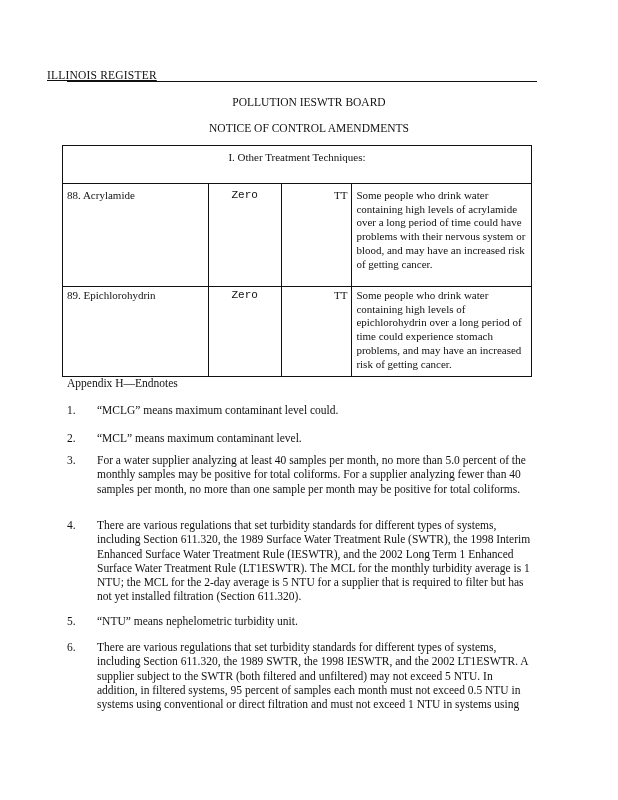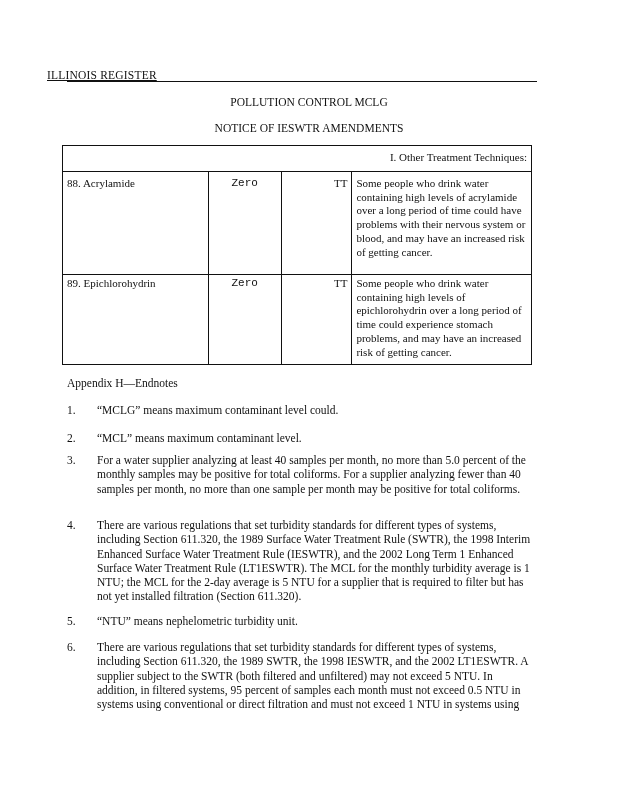--- a/index.html
+++ b/index.html
@@ -62,24 +62,24 @@
       border-collapse: collapse;
       font-size: 11px;
       line-height: 13.7px;
     }
     table.contaminants td {
       border: 1px solid #111;
       vertical-align: top;
       padding: 2px 4px 2px 4px;
     }
     table.contaminants td.section-head {
-      text-align: right;
+      text-align: center;
       height: 20px;
       padding-top: 5px;
-      padding-bottom: 0;
+      padding-bottom: 12px;
     }
     td.c-name { width: 137px; }
     td.c-mclg { width: 64px; text-align: center; font-family: Liberation Mono, monospace; }
     td.c-mcl { width: 62px; text-align: right; }
     td.c-effects { width: 171px; }
     tr.row-acrylamide td { height: 95px; padding-top: 5px; }
     tr.row-epichloro td { height: 85px; }
 
     .appendix-heading {
       position: absolute;
@@ -111,22 +111,22 @@
     #note-5 { top: 614px; }
     #note-6 { top: 640px; }
   </style>
 </head>
 <body>
 
 <div class="page">
 
   <div class="header-rule"></div>
   <div class="register-title">ILLINOIS REGISTER</div>
-  <div class="board-title">POLLUTION CONTROL MCLG</div>
-  <div class="notice-title">NOTICE OF IESWTR AMENDMENTS</div>
+  <div class="board-title">POLLUTION IESWTR BOARD</div>
+  <div class="notice-title">NOTICE OF CONTROL AMENDMENTS</div>
 
   <table class="contaminants">
     <tbody>
         <tr>
       <td class="section-head" colspan="4">I. Other Treatment Techniques:</td>
     </tr>
     <tr class="row-acrylamide">
       <td class="c-name">88. Acrylamide</td>
       <td class="c-mclg">Zero</td>
       <td class="c-mcl">TT</td>

